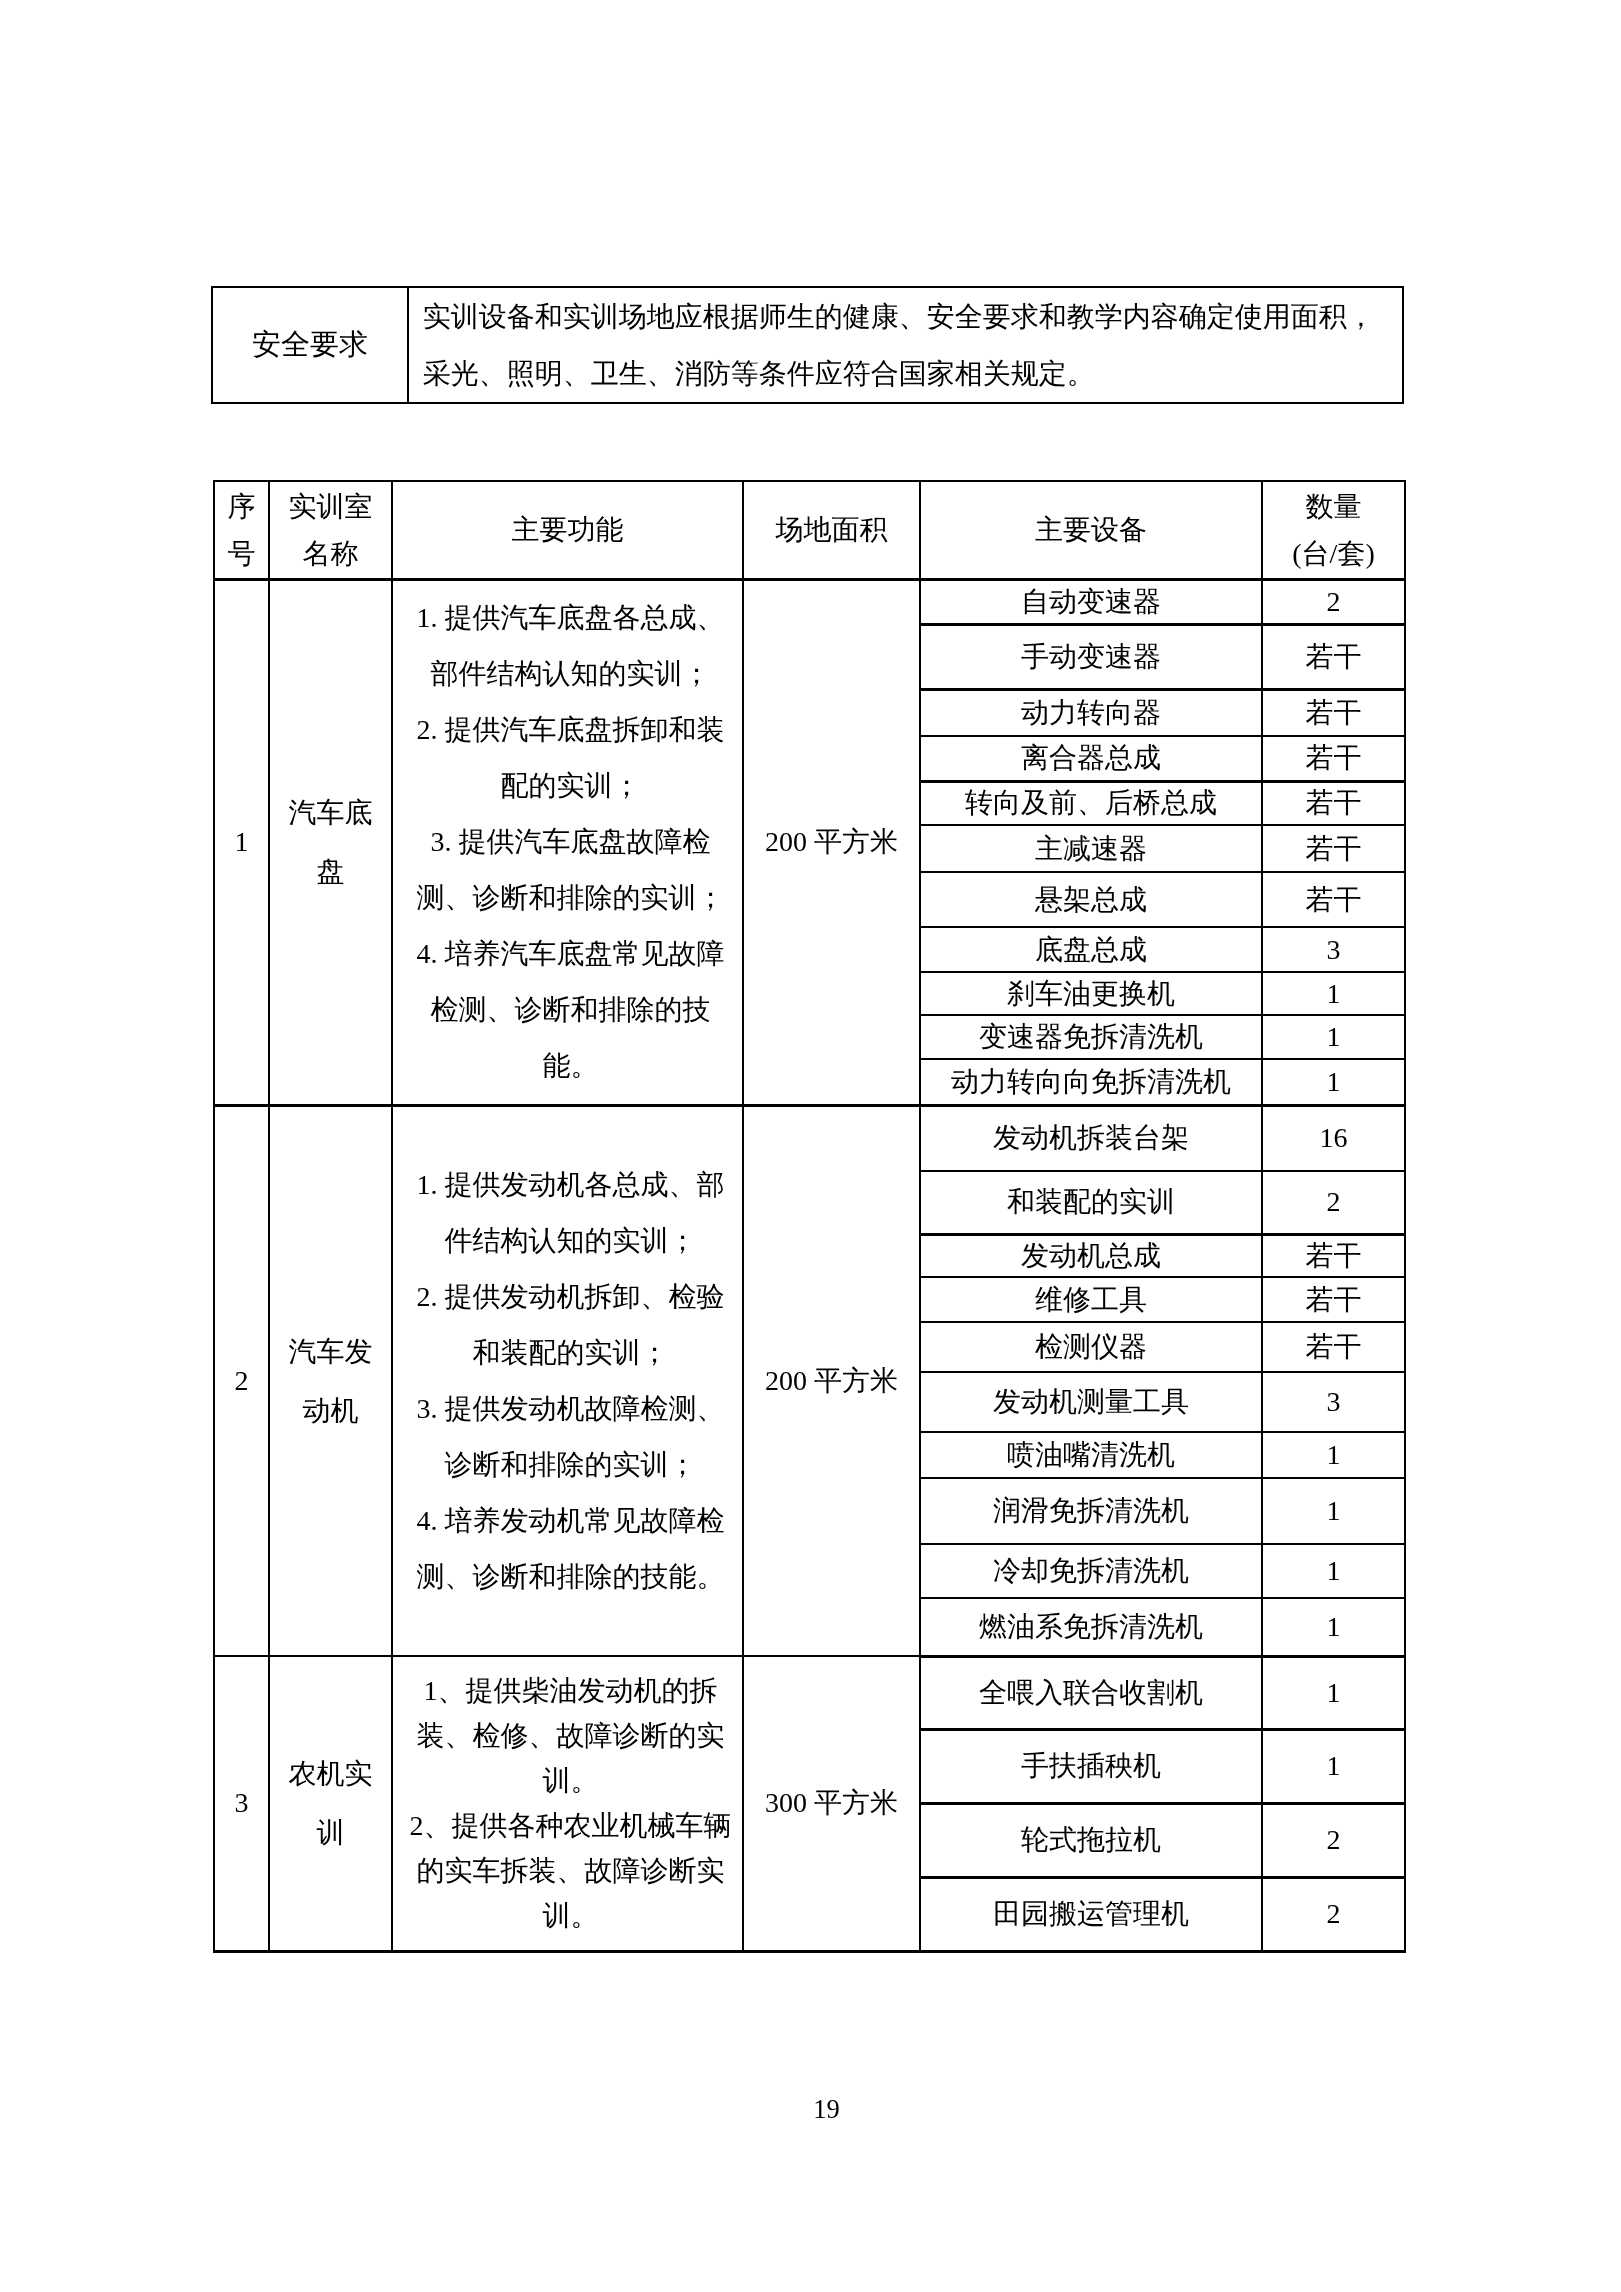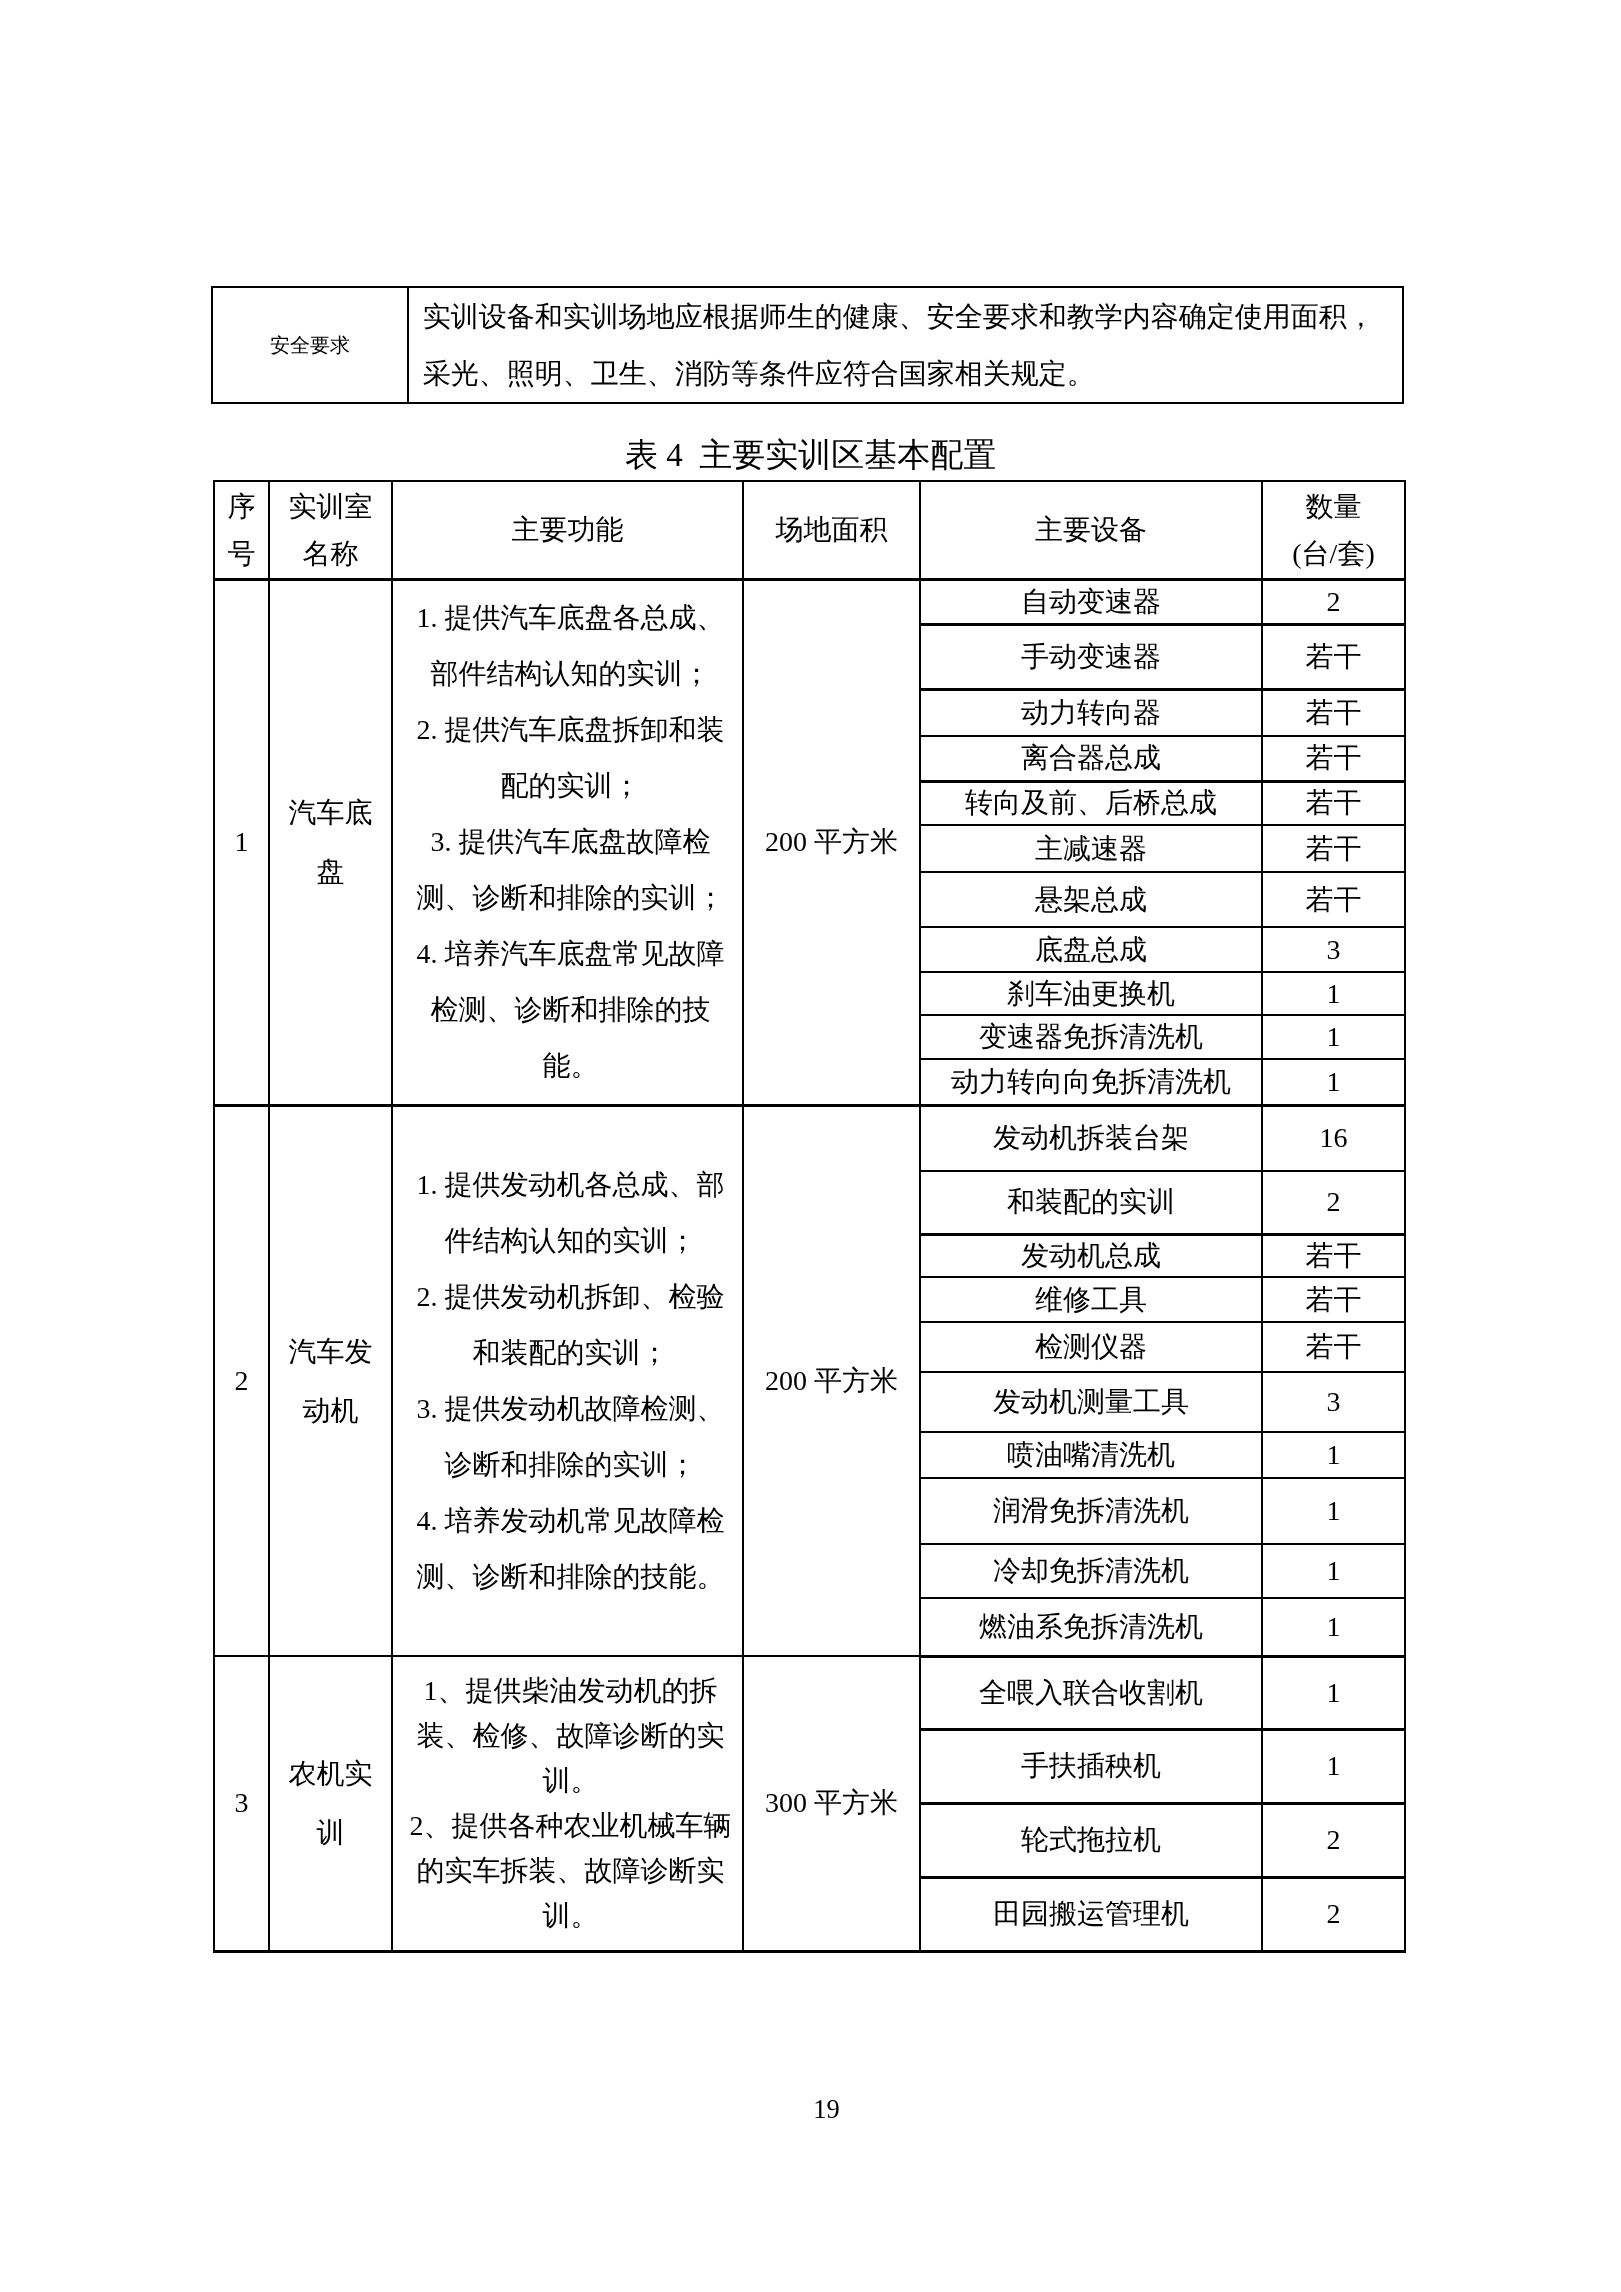--- a/index.html
+++ b/index.html
@@ -8,21 +8,21 @@
     font-family:"Liberation Serif","DejaVu Serif",serif; color:#000;
     overflow:hidden;
   }
   
   .safety-table{
     position:absolute; left:211px; top:286px; width:1193px; height:104px;
     border-collapse:collapse; table-layout:fixed;
     border:2.9px solid #000;
   }
   .safety-table td{ border:2px solid #000; vertical-align:middle; }
-  .safety-label{ width:192px; text-align:center; font-size:20px;border-radius:24px; }
+  .safety-label{ width:192px; text-align:center; font-size:29px;border-radius:24px; }
   .safety-text{ font-size:28px; line-height:57px; padding:0 9.8px 0 13.7px;
     white-space:pre-line; text-align:left;margin-top:16px; }
   
   .table4-title{
     position:absolute; left:0; top:433px; width:100%;
     text-align:center; font-size:33px; white-space:pre;
   }
   
   .main-table{
     position:absolute; left:213px; top:480px; width:1192px;
@@ -57,21 +57,20 @@
   <table class="safety-table">
     <tbody>
       <tr>
         <td class="safety-label">安全要求</td>
         <td class="safety-text">实训设备和实训场地应根据师生的健康、安全要求和教学内容确定使用面积，
 采光、照明、卫生、消防等条件应符合国家相关规定。</td>
       </tr>
     </tbody>
   </table>
 
-  <div class="table4-title">表 4  主要实训区基本配置</div>
 
   <table class="main-table">
     <colgroup>
       <col style="width:55px">
         <col style="width:123px">
         <col style="width:351px">
       <col style="width:177px">
         <col style="width:342px">
         <col style="width:143px">
     </colgroup>

